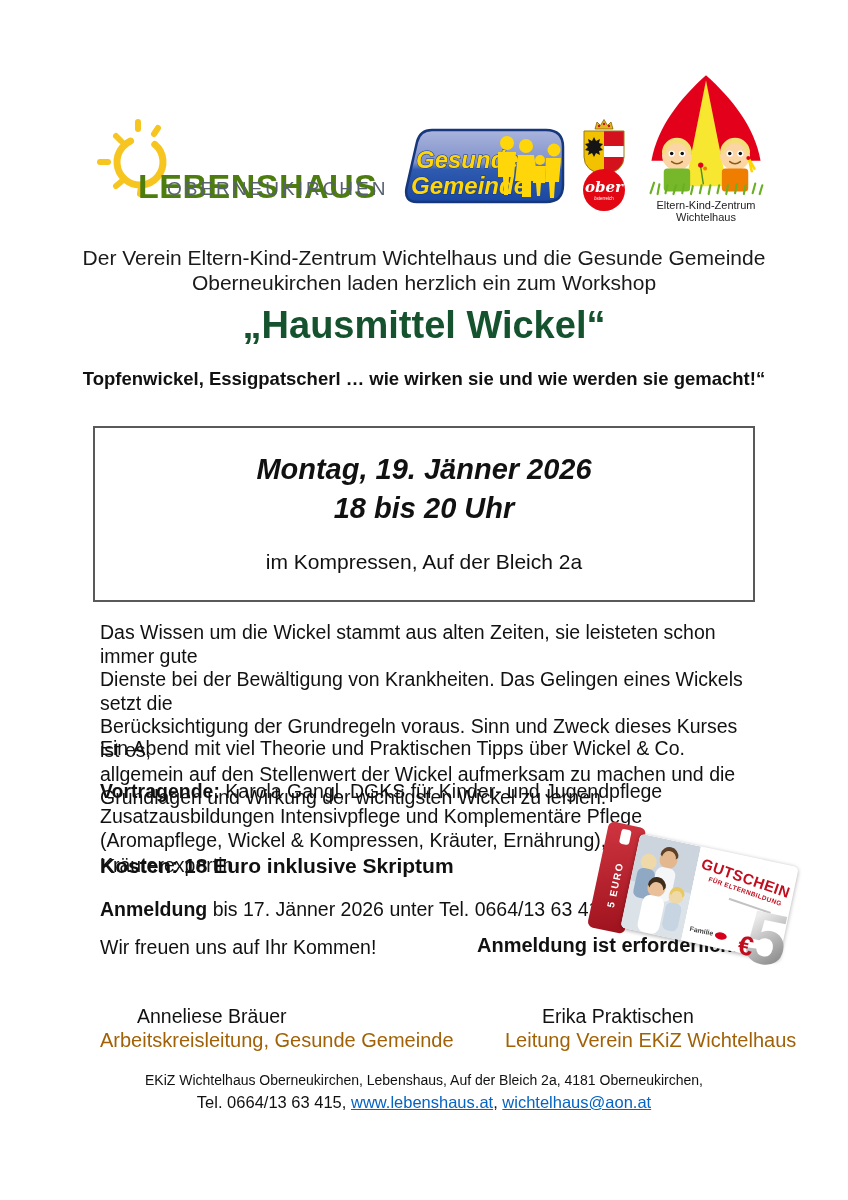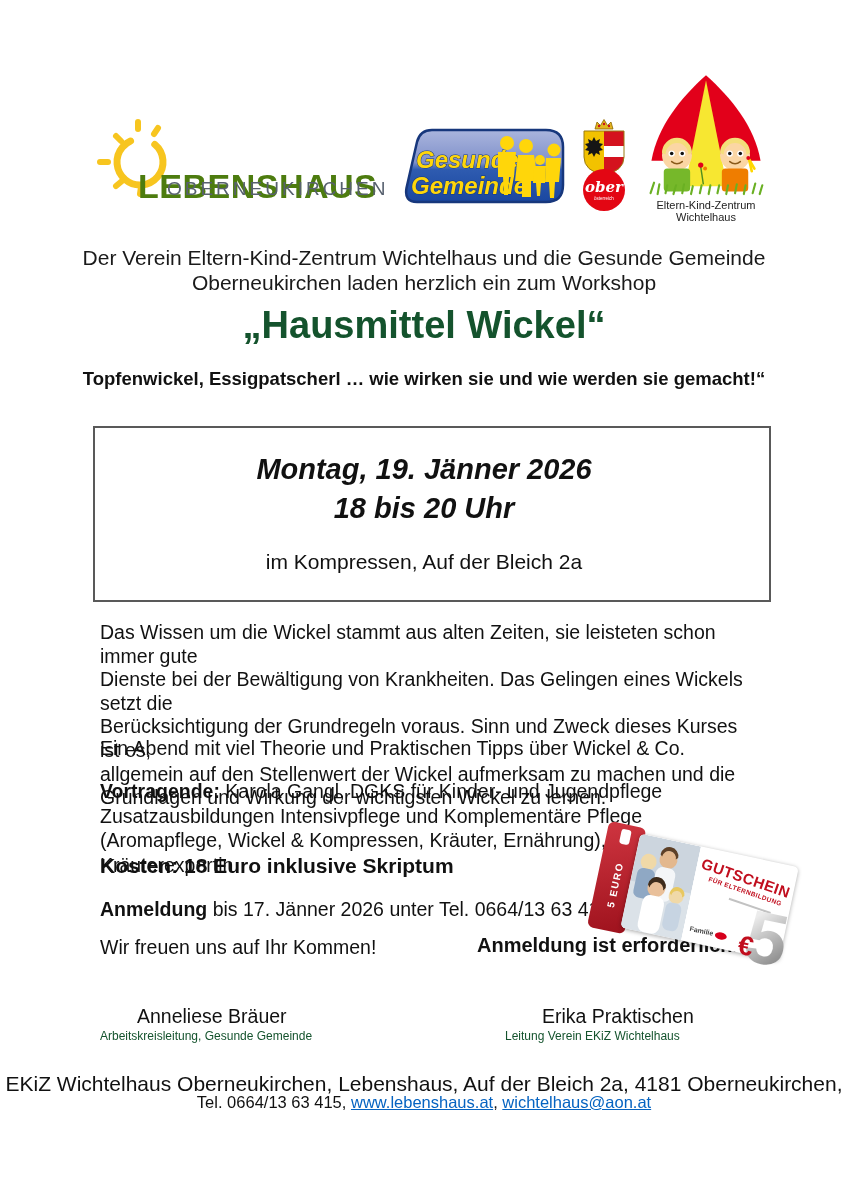--- a/index.html
+++ b/index.html
@@ -11,42 +11,42 @@
   
   .lh-title{left:138px;top:132px;font-size:34px;font-weight:600;letter-spacing:.5px;color:#4d7c0f;margin-top:35px;}
   .lh-sub{left:167px;top:178px;font-size:19px;letter-spacing:3px;color:#57606e;}
 
   
   .intro{top:245px;font-size:21px;line-height:25px;color:#1a1a1a;}
   .title{top:304px;font-size:38px;font-weight:bold;color:#14532d;}
   .subtitle{top:368px;font-size:18.5px;font-weight:bold;}
 
   
-  .event-box{left:93px;top:426px;width:658px;height:172px;border:2px solid #595959;background:#fff;padding-left:16px;}
+  .event-box{left:93px;top:426px;width:658px;height:172px;border:2px solid #595959;background:#fff;}
   .ev-date{left:0;width:658px;top:22px;text-align:center;font-size:29px;line-height:39px;font-weight:bold;font-style:italic;position:absolute;}
   .ev-loc{left:0;width:658px;top:122px;text-align:center;font-size:21px;position:absolute;}
 
   
   .p1{left:100px;top:621px;width:660px;font-size:19.5px;line-height:23.6px;}
   .p2{left:100px;top:737px;font-size:19.5px;}
   .speaker{left:100px;top:779px;width:660px;font-size:19.5px;line-height:24.6px;}
   .kosten{left:100px;top:854px;font-size:21px;font-weight:bold;}
   .anmeld{left:100px;top:898px;font-size:19.5px;}
   .closing{left:100px;top:936px;font-size:19.5px;}
   .required{left:477px;top:934px;font-size:20px;font-weight:bold;}
   b.inl{font-weight:bold;}
 
   
   .sig-name{font-size:19.5px;top:1005px;margin-left:37px;}
-  .sig-role{font-size:12px;top:1029px;color:#14532d;}
+  .sig-role{font-size:20px;top:1029px;color:#a16207;}
   .sig-l{left:100px;}
   .sig-r{left:505px;}
 
   
-  .footer1{top:1072px;font-size:21px;}
+  .footer1{top:1072px;font-size:14px;}
   .footer2{top:1093px;font-size:16.5px;}
   .flink{color:#0563c1;text-decoration:underline;cursor:pointer;}
 
   
   .voucher{left:596px;top:840px;width:196px;height:108px;transform:rotate(12deg);z-index:3;}
   .v-stub{position:absolute;left:0;top:0;width:38px;height:108px;background:linear-gradient(160deg,#cf3540,#9e121d);border-radius:6px;}
   .v-slot{position:absolute;left:14px;top:5px;width:10px;height:15px;background:#fff;border-radius:3px;}
   .v-stub-text{position:absolute;left:-14px;top:56px;width:66px;text-align:center;transform:rotate(-90deg);color:#fff;font-size:10px;font-weight:bold;letter-spacing:1.5px;}
   .v-card{position:absolute;left:33px;top:6px;width:162px;height:96px;background:#fff;border-radius:5px;box-shadow:0 1px 4px rgba(0,0,0,.35);}
   .v-photo{position:absolute;left:0;top:0;width:62px;height:96px;border-radius:5px 0 0 5px;overflow:hidden;}

